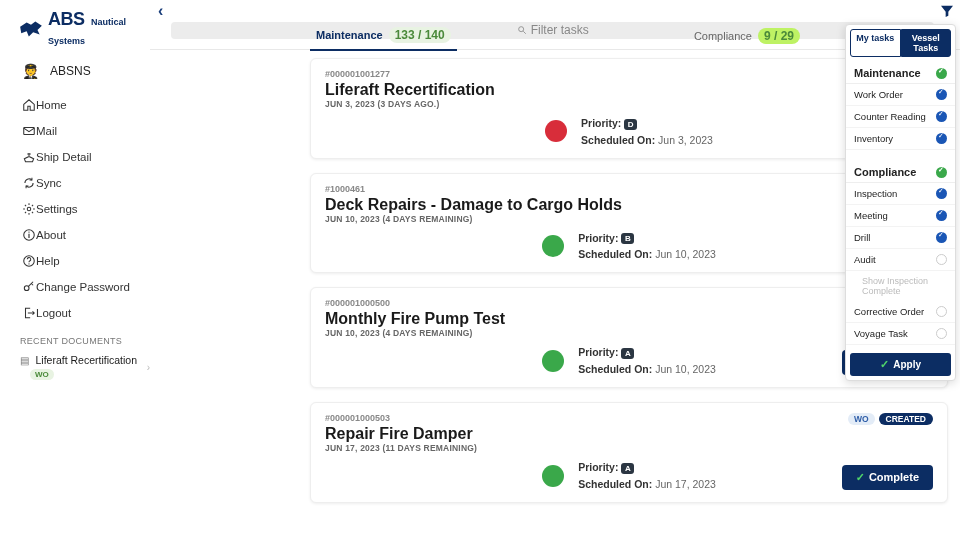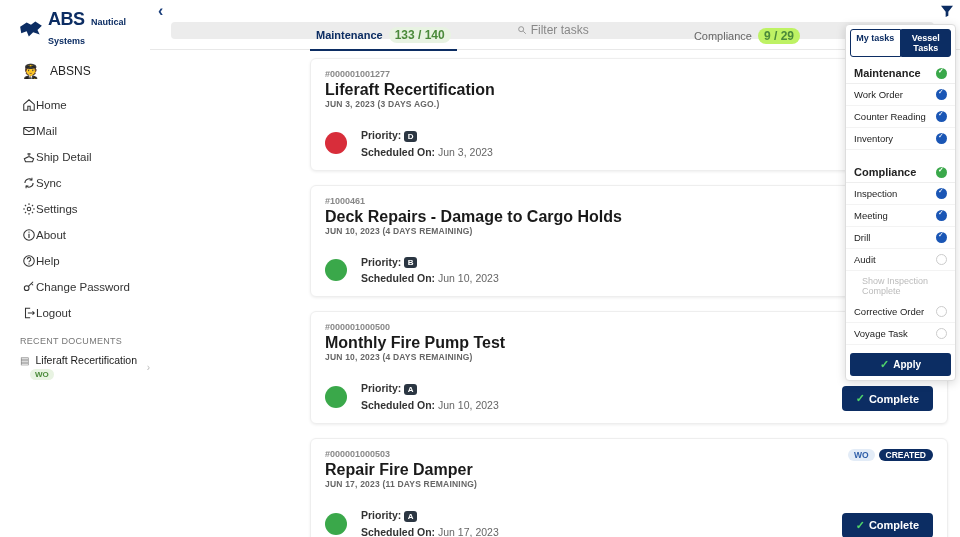--- a/index.html
+++ b/index.html
@@ -35,21 +35,21 @@
   .tab { font-size:11px; font-weight:700; color:#0c2d63; padding:6px 6px; border-bottom:2px solid #0c2d63; display:flex; align-items:center; gap:6px;}
   .tab-count { background:#e8f3e2; color:#4a8a3a; font-size:12px; font-weight:700; padding:1px 6px; border-radius:8px;}
   .tab-compliance { margin-left:auto; font-size:11px; color:#666; display:flex; align-items:center; gap:6px; cursor:pointer;}
   .tab-compliance .tab-count { background:#bef264;}
   
   .cards { padding:8px 12px 8px 160px; overflow-y:auto; height:calc(100% - 28px); }
   .card { background:#fff; border:1px solid #eee; border-radius:6px; box-shadow:0 1px 3px rgba(0,0,0,0.07); margin-bottom:14px; padding:10px 14px 12px 14px; position:relative;}
   .card-id { font-size:9px; color:#888; font-weight:600;}
   .card-title { font-size:16px; font-weight:800; color:#1a1a1a; margin-top:2px;}
   .card-date { font-size:8.5px; color:#666; font-weight:600; letter-spacing:0.2px;}
-  .card-body { display:flex; align-items:center; margin-top:20px; gap:14px;}
+  .card-body { display:flex; align-items:center; margin-top:8px; gap:14px;justify-content:center;}
   .dot { width:22px; height:22px; border-radius:50%;}
   .dot.red { background:#d82d3a;}
   .dot.green { background:#3aa84a;}
   .meta { font-size:10.5px; color:#333; font-weight:700;}
   .meta-val { color:#666; font-weight:400;}
   .pbadge { display:inline-flex; align-items:center; justify-content:center; background:#2b3642; color:#fff; font-size:8px; font-weight:700; width:13px; height:11px; border-radius:3px; vertical-align:middle;}
   .card-top-right { position:absolute; top:10px; right:14px; display:flex; gap:4px; align-items:center;}
   .wo-badge { background:#e3ecf7; color:#2f5ea8; font-size:8.5px; font-weight:700; padding:1px 6px; border-radius:8px;}
   .status-badge { background:#0c2d63; color:#fff; font-size:8.5px; font-weight:700; padding:1px 7px; border-radius:8px;}
   .card-btn { position:absolute; right:14px; bottom:12px; background:#0c2d63; color:#fff; border:none; border-radius:4px; padding:6px 14px; font-size:11px; font-weight:600; cursor:pointer; display:flex; align-items:center; gap:4px;}

